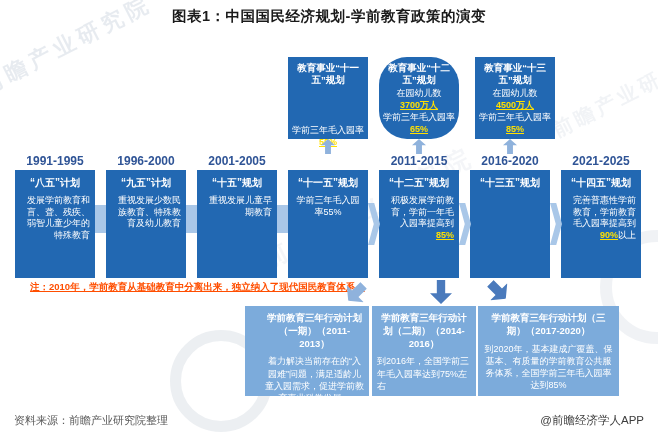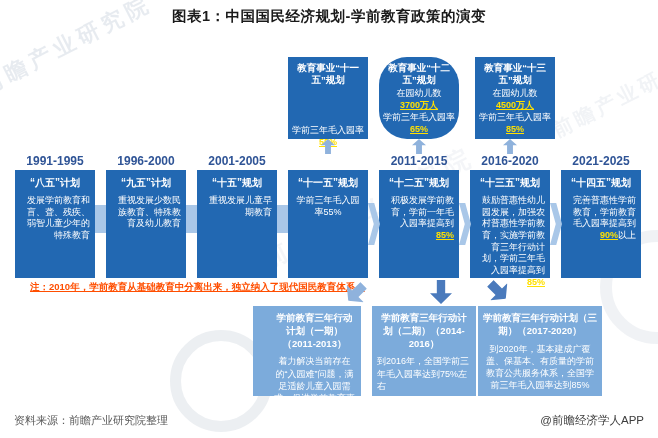--- a/index.html
+++ b/index.html
@@ -133,49 +133,48 @@
   <div class="mbox" style="left:288px;">
     <div class="mbox-title">“十一五”规划</div>
     <div class="mbox-desc center"><span>学前三年毛入园率55%</span></div>
   </div>
   <div class="mbox" style="left:379px;">
     <div class="mbox-title">“十二五”规划</div>
     <div class="mbox-desc"><span>积极发展学前教育，学前一年毛入园率提高到</span><span class="hl">85%</span><span></span></div>
   </div>
   <div class="mbox" style="left:470px;">
     <div class="mbox-title">“十三五”规划</div>
-    <div class="mbox-desc"><span>鼓励普惠性幼儿园发展，加强农村普惠性学前教育，实施学前教育三年行动计划，学前三年毛入园率提高到</span><span class="hl">85%</span><span></span></div>
   </div>
   <div class="mbox" style="left:561px;">
     <div class="mbox-title">“十四五”规划</div>
     <div class="mbox-desc"><span>完善普惠性学前教育，学前教育毛入园率提高到</span><span class="hl">90%</span><span>以上</span></div>
   </div>
 
   <div class="band" style="left:95px;"></div>
   <div class="band" style="left:186px;"></div>
   <div class="band" style="left:277px;"></div>
   <div class="chev" style="left:368px;"></div>
   <div class="chev" style="left:459px;"></div>
   <div class="chev" style="left:550px;"></div>
 
   <div class="note">注：2010年，学前教育从基础教育中分离出来，独立纳入了现代国民教育体系，</div>
 
   <div class="arrow-down" style="left:344px;top:282px;width:24px;height:22px;background:var(--arrow_light);transform:rotate(45deg);"></div>
   <div class="arrow-down" style="left:430px;top:280px;width:22px;height:24px;"></div>
   <div class="arrow-down" style="left:486px;top:280px;width:24px;height:22px;transform:rotate(-45deg);"></div>
 
-  <div class="abox" style="left:253px;width:108px;padding-left:20px;">
+  <div class="abox" style="left:245px;width:124px;padding-left:20px;">
     <div class="abox-title">学前教育三年行动计划（一期）（2011-2013）</div>
     <div class="abox-body center">着力解决当前存在的“入园难”问题，满足适龄儿童入园需求，促进学前教育事业科学发展。</div>
   </div>
   <div class="abox" style="left:372px;width:104px;">
     <div class="abox-title">学前教育三年行动计划（二期）（2014-2016）</div>
     <div class="abox-body">到2016年，全国学前三年毛入园率达到75%左右</div>
   </div>
-  <div class="abox" style="left:478px;width:124px;">
+  <div class="abox" style="left:478px;width:141px;">
     <div class="abox-title">学前教育三年行动计划（三期）（2017-2020）</div>
     <div class="abox-body center">到2020年，基本建成广覆盖、保基本、有质量的学前教育公共服务体系，全国学前三年毛入园率达到85%</div>
   </div>
 
   <div class="footer-src">资料来源：前瞻产业研究院整理</div>
   <div class="footer-credit">@前瞻经济学人APP</div>
 
 </div>
 
 </body></html>

